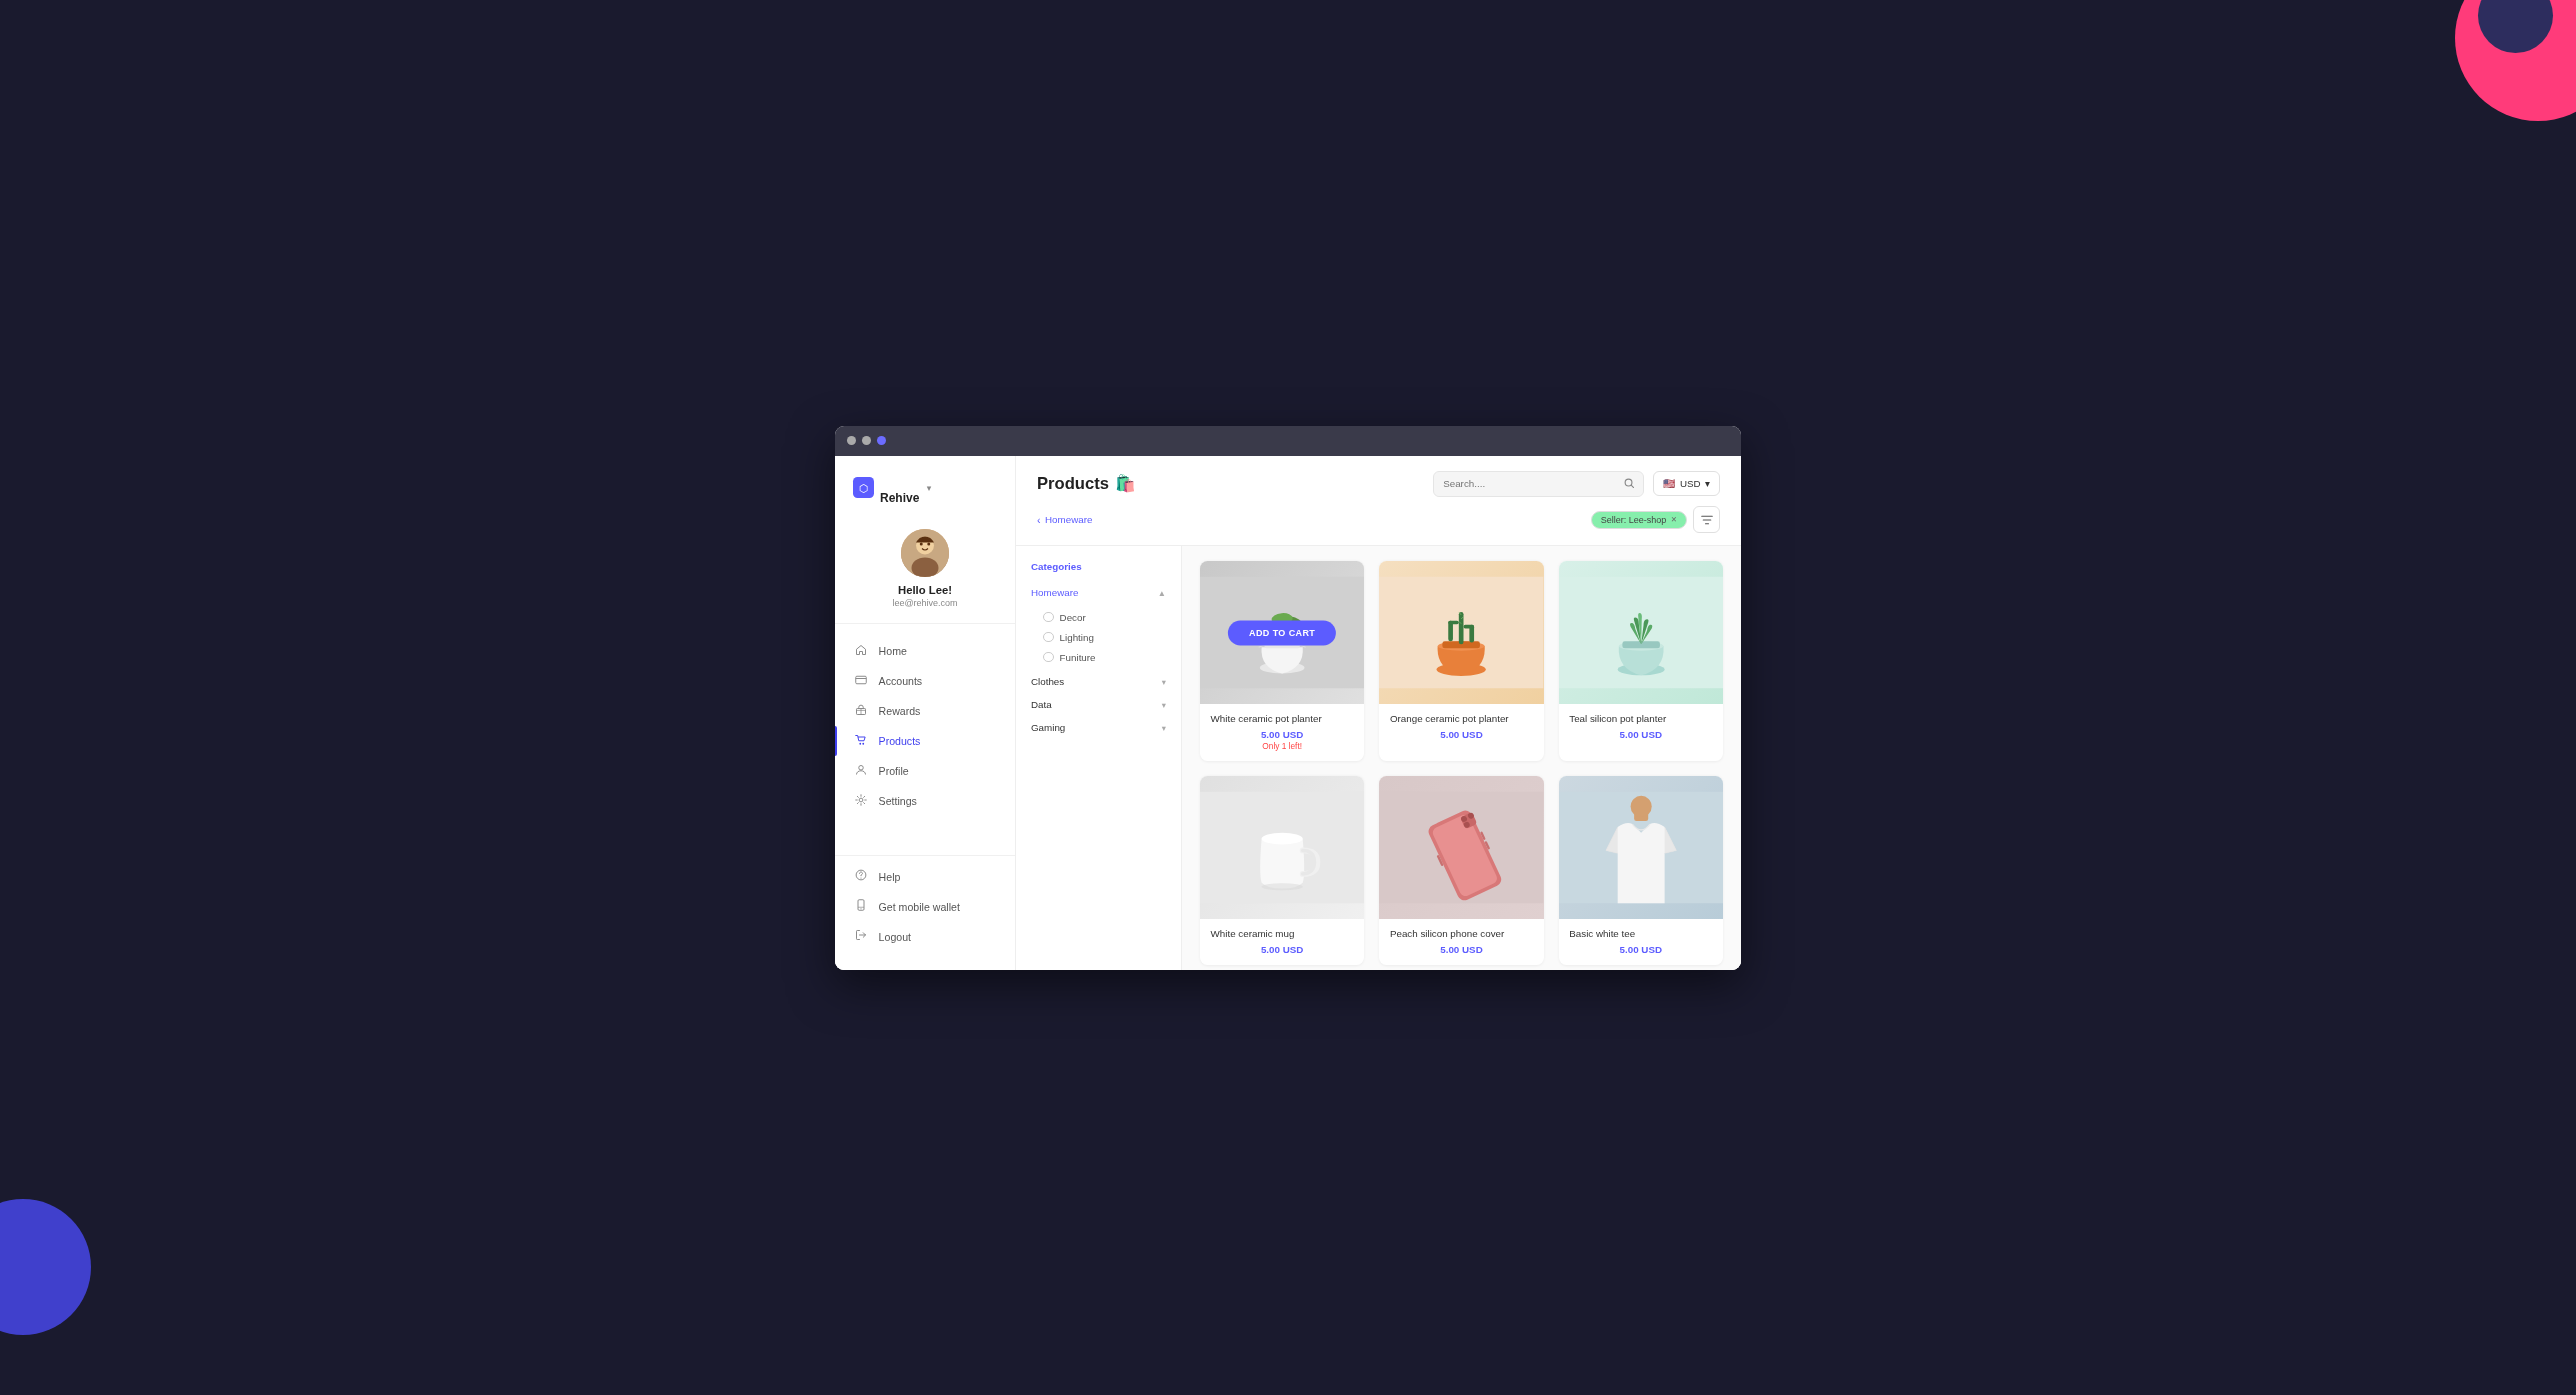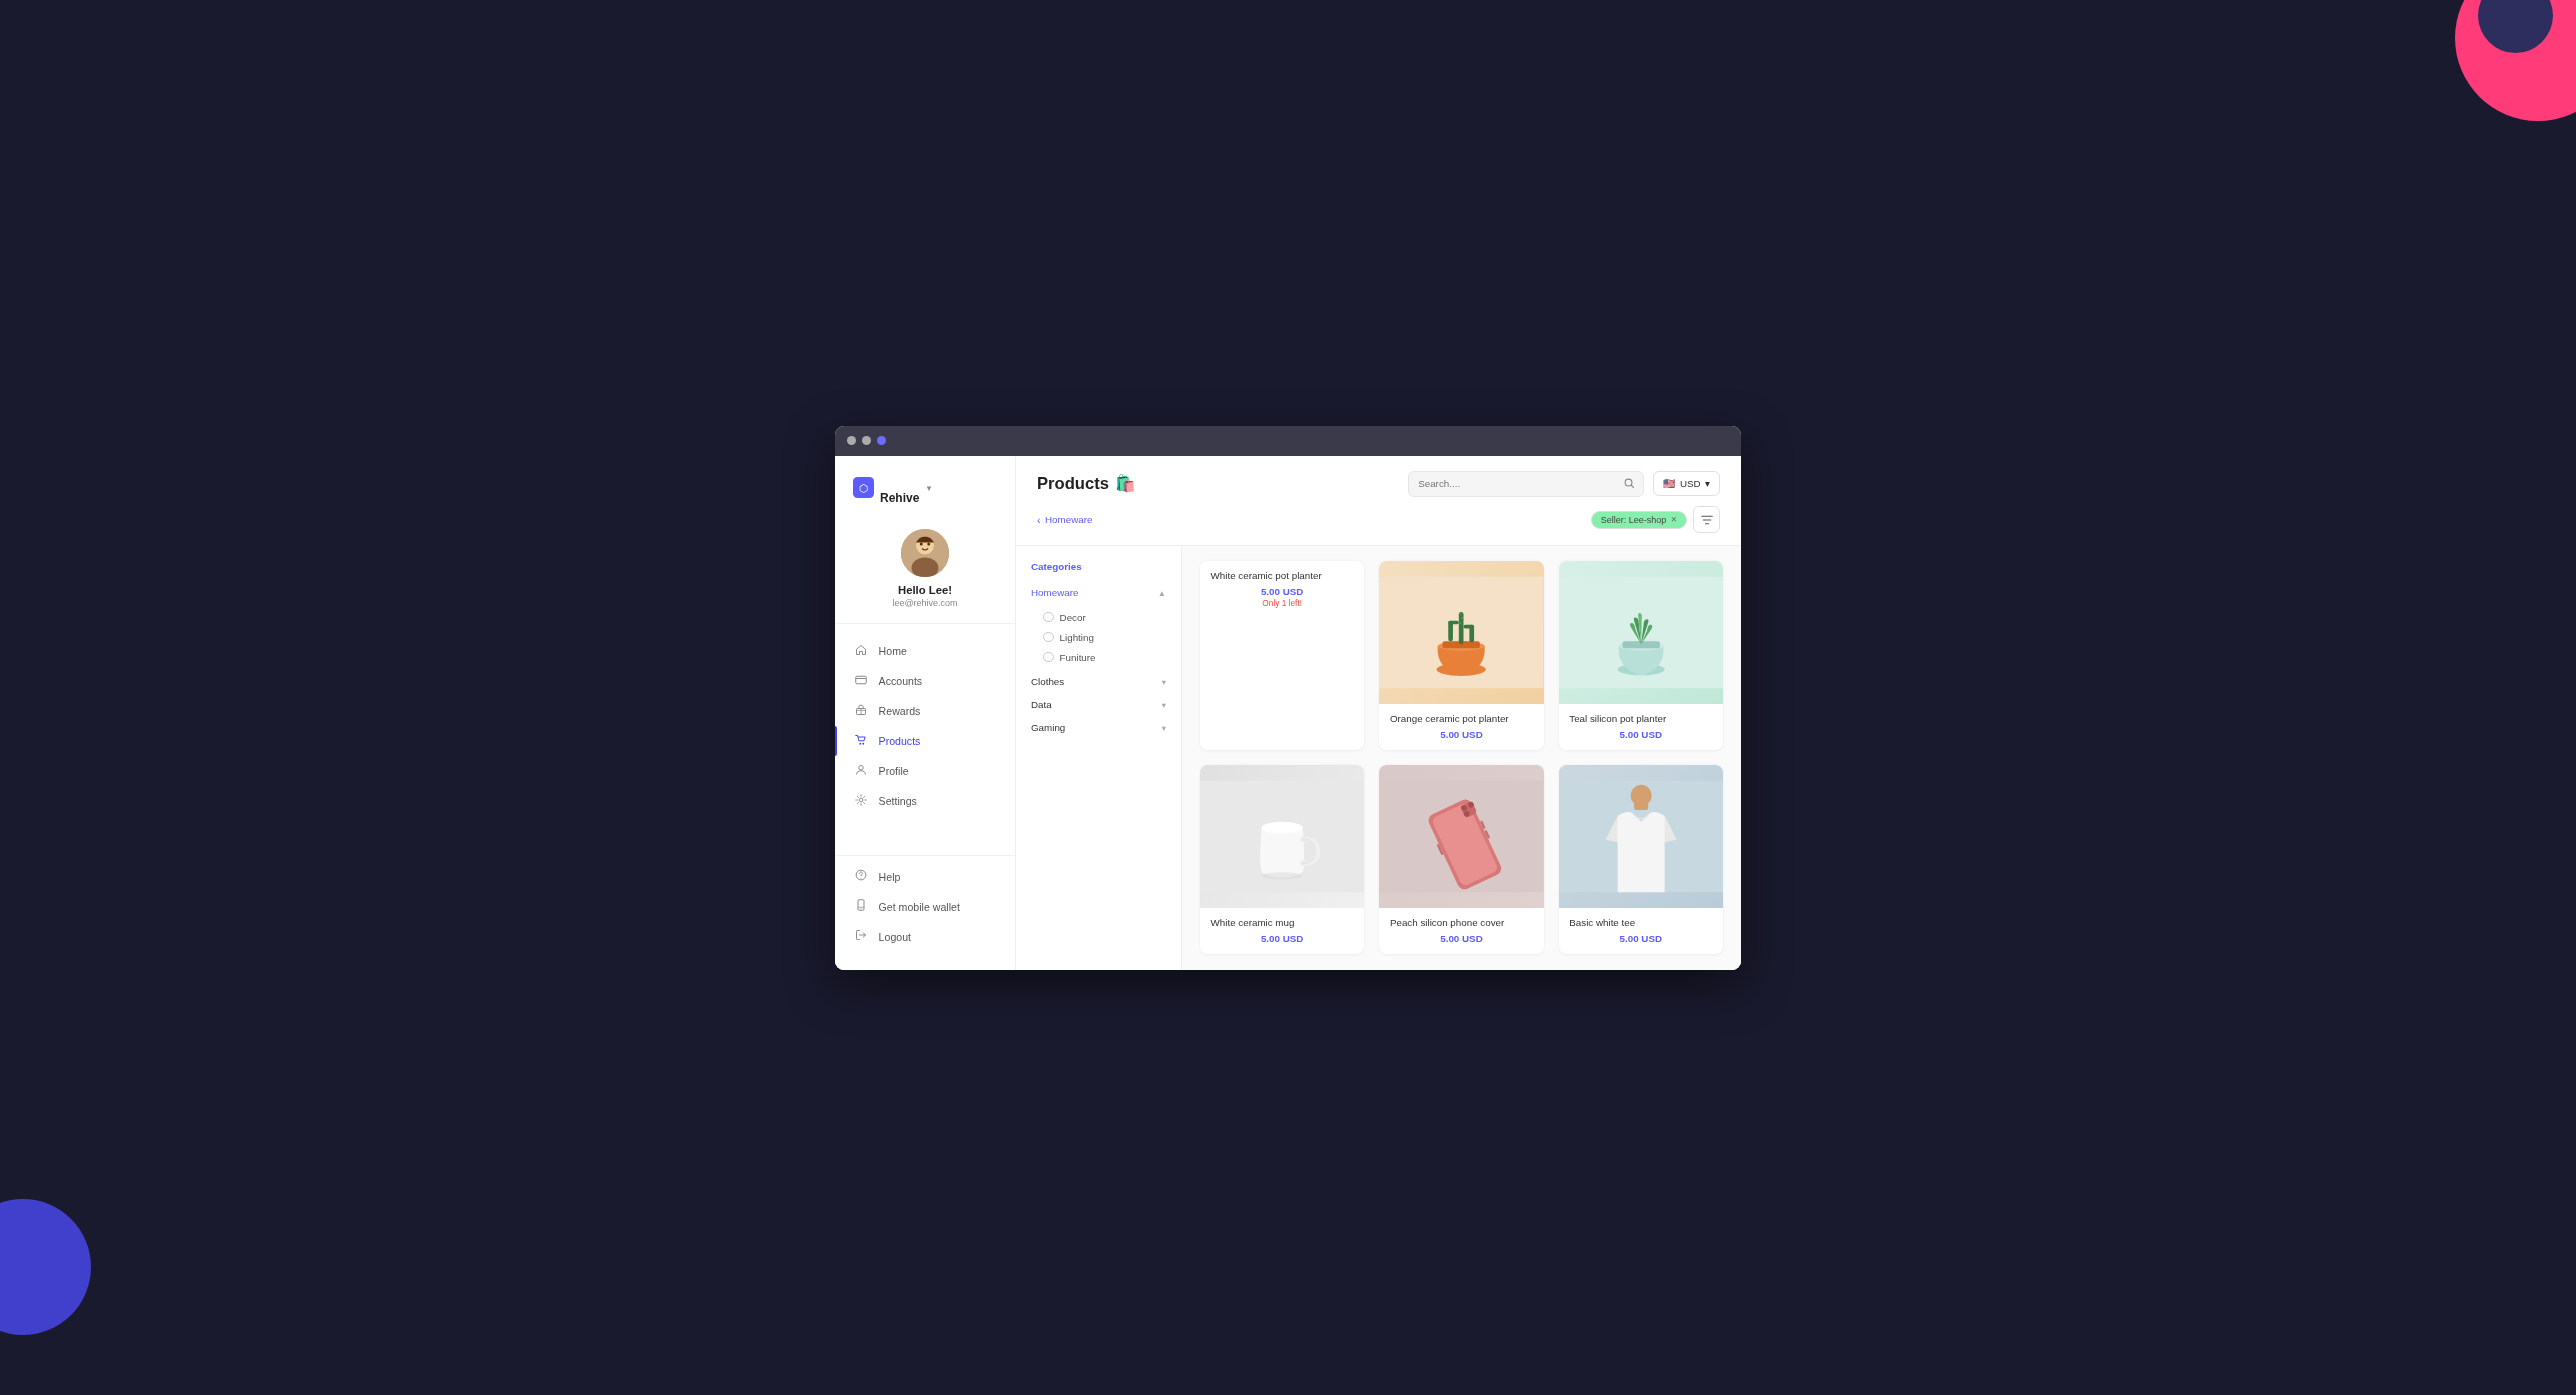--- a/index.html
+++ b/index.html
@@ -231,21 +231,21 @@
       gap: 9px;
     }
     .search-bar {
       display: flex;
       align-items: center;
       background: #f5f5f5;
       border: 0.8px solid #e5e5e5;
       border-radius: 6px;
       padding: 6px 9px;
       gap: 6px;
-      width: 236px;
+      width: 211px;
     }
     .search-input {
       border: none;
       background: transparent;
       outline: none;
       font-size: 9.8px;
       color: #999;
       flex: 1;
     }
     .search-icon { color: #888; font-size: 10.6px; }
@@ -655,20 +655,36 @@
           <div class="category-item">
             <span class="category-label">Gaming</span>
             <span class="category-chevron">▾</span>
           </div>
         </div>
 
         <div class="products-grid-container">
           <div class="products-grid">
 
             <div class="product-card">
+              <div class="product-image-wrap plant-white">
+                <svg width="100%" height="143" viewBox="0 0 280 190" fill="none" xmlns="http://www.w3.org/2000/svg">
+                  <rect width="280" height="190" fill="#d0d0d0"></rect>
+
+                  <ellipse cx="140" cy="155" rx="38" ry="10" fill="#e8e8e8"></ellipse>
+                  <path d="M105 120 Q102 155 140 165 Q178 155 175 120 Z" fill="#f5f5f5"></path>
+                  <path d="M100 120 Q110 115 140 115 Q170 115 180 120" fill="none" stroke="#e0e0e0" stroke-width="2"></path>
+                  <rect x="110" y="112" width="60" height="10" rx="3" fill="#e8e8e8"></rect>
+
+                  <path d="M140 115 L140 70" stroke="#5a8a40" stroke-width="2"></path>
+                  <ellipse cx="130" cy="85" rx="20" ry="12" fill="#4a7a30" transform="rotate(-15 130 85)"></ellipse>
+                  <ellipse cx="152" cy="78" rx="22" ry="11" fill="#5a9040" transform="rotate(10 152 78)"></ellipse>
+                  <ellipse cx="140" cy="72" rx="18" ry="10" fill="#6aaa50" transform="rotate(-5 140 72)"></ellipse>
+                </svg>
+                <button class="add-to-cart-btn">ADD TO CART</button>
+              </div>
               <div class="product-info">
                 <div class="product-name">White ceramic pot planter</div>
                 <div class="product-price">
                   <span>5.00 USD</span>
                   <span class="product-stock">Only 1 left!</span>
                 </div>
               </div>
             </div>
 
             <div class="product-card">

